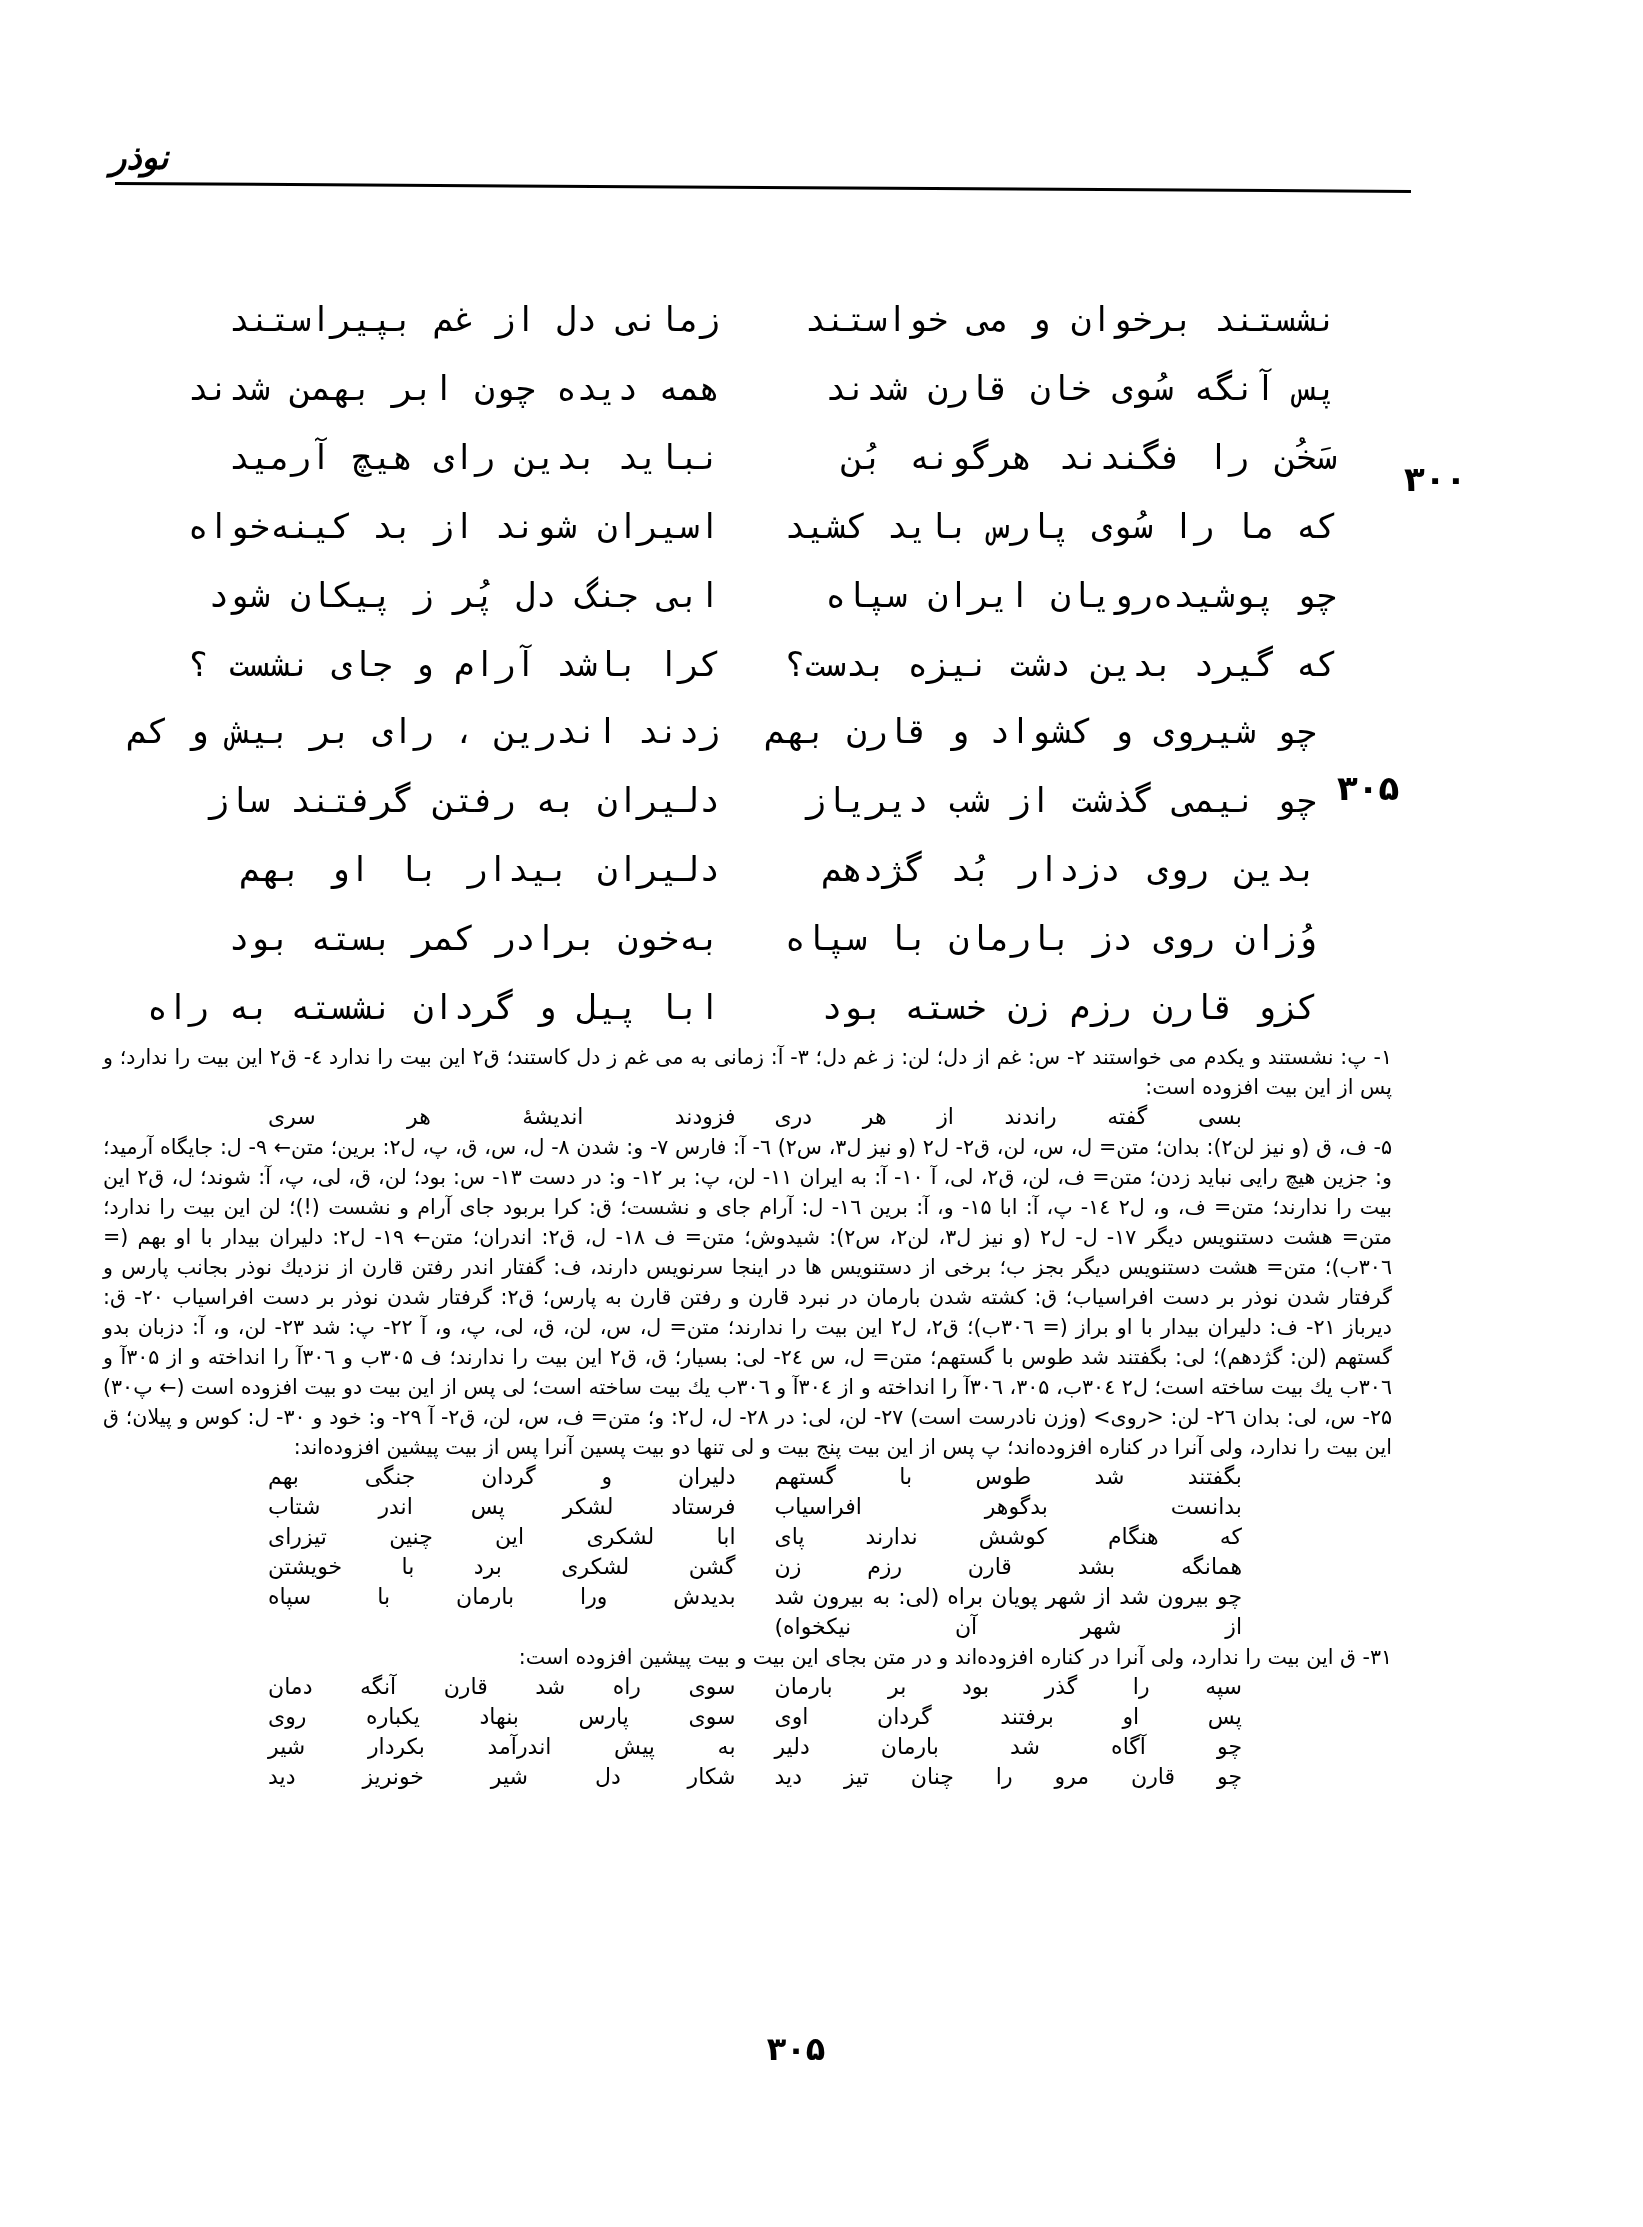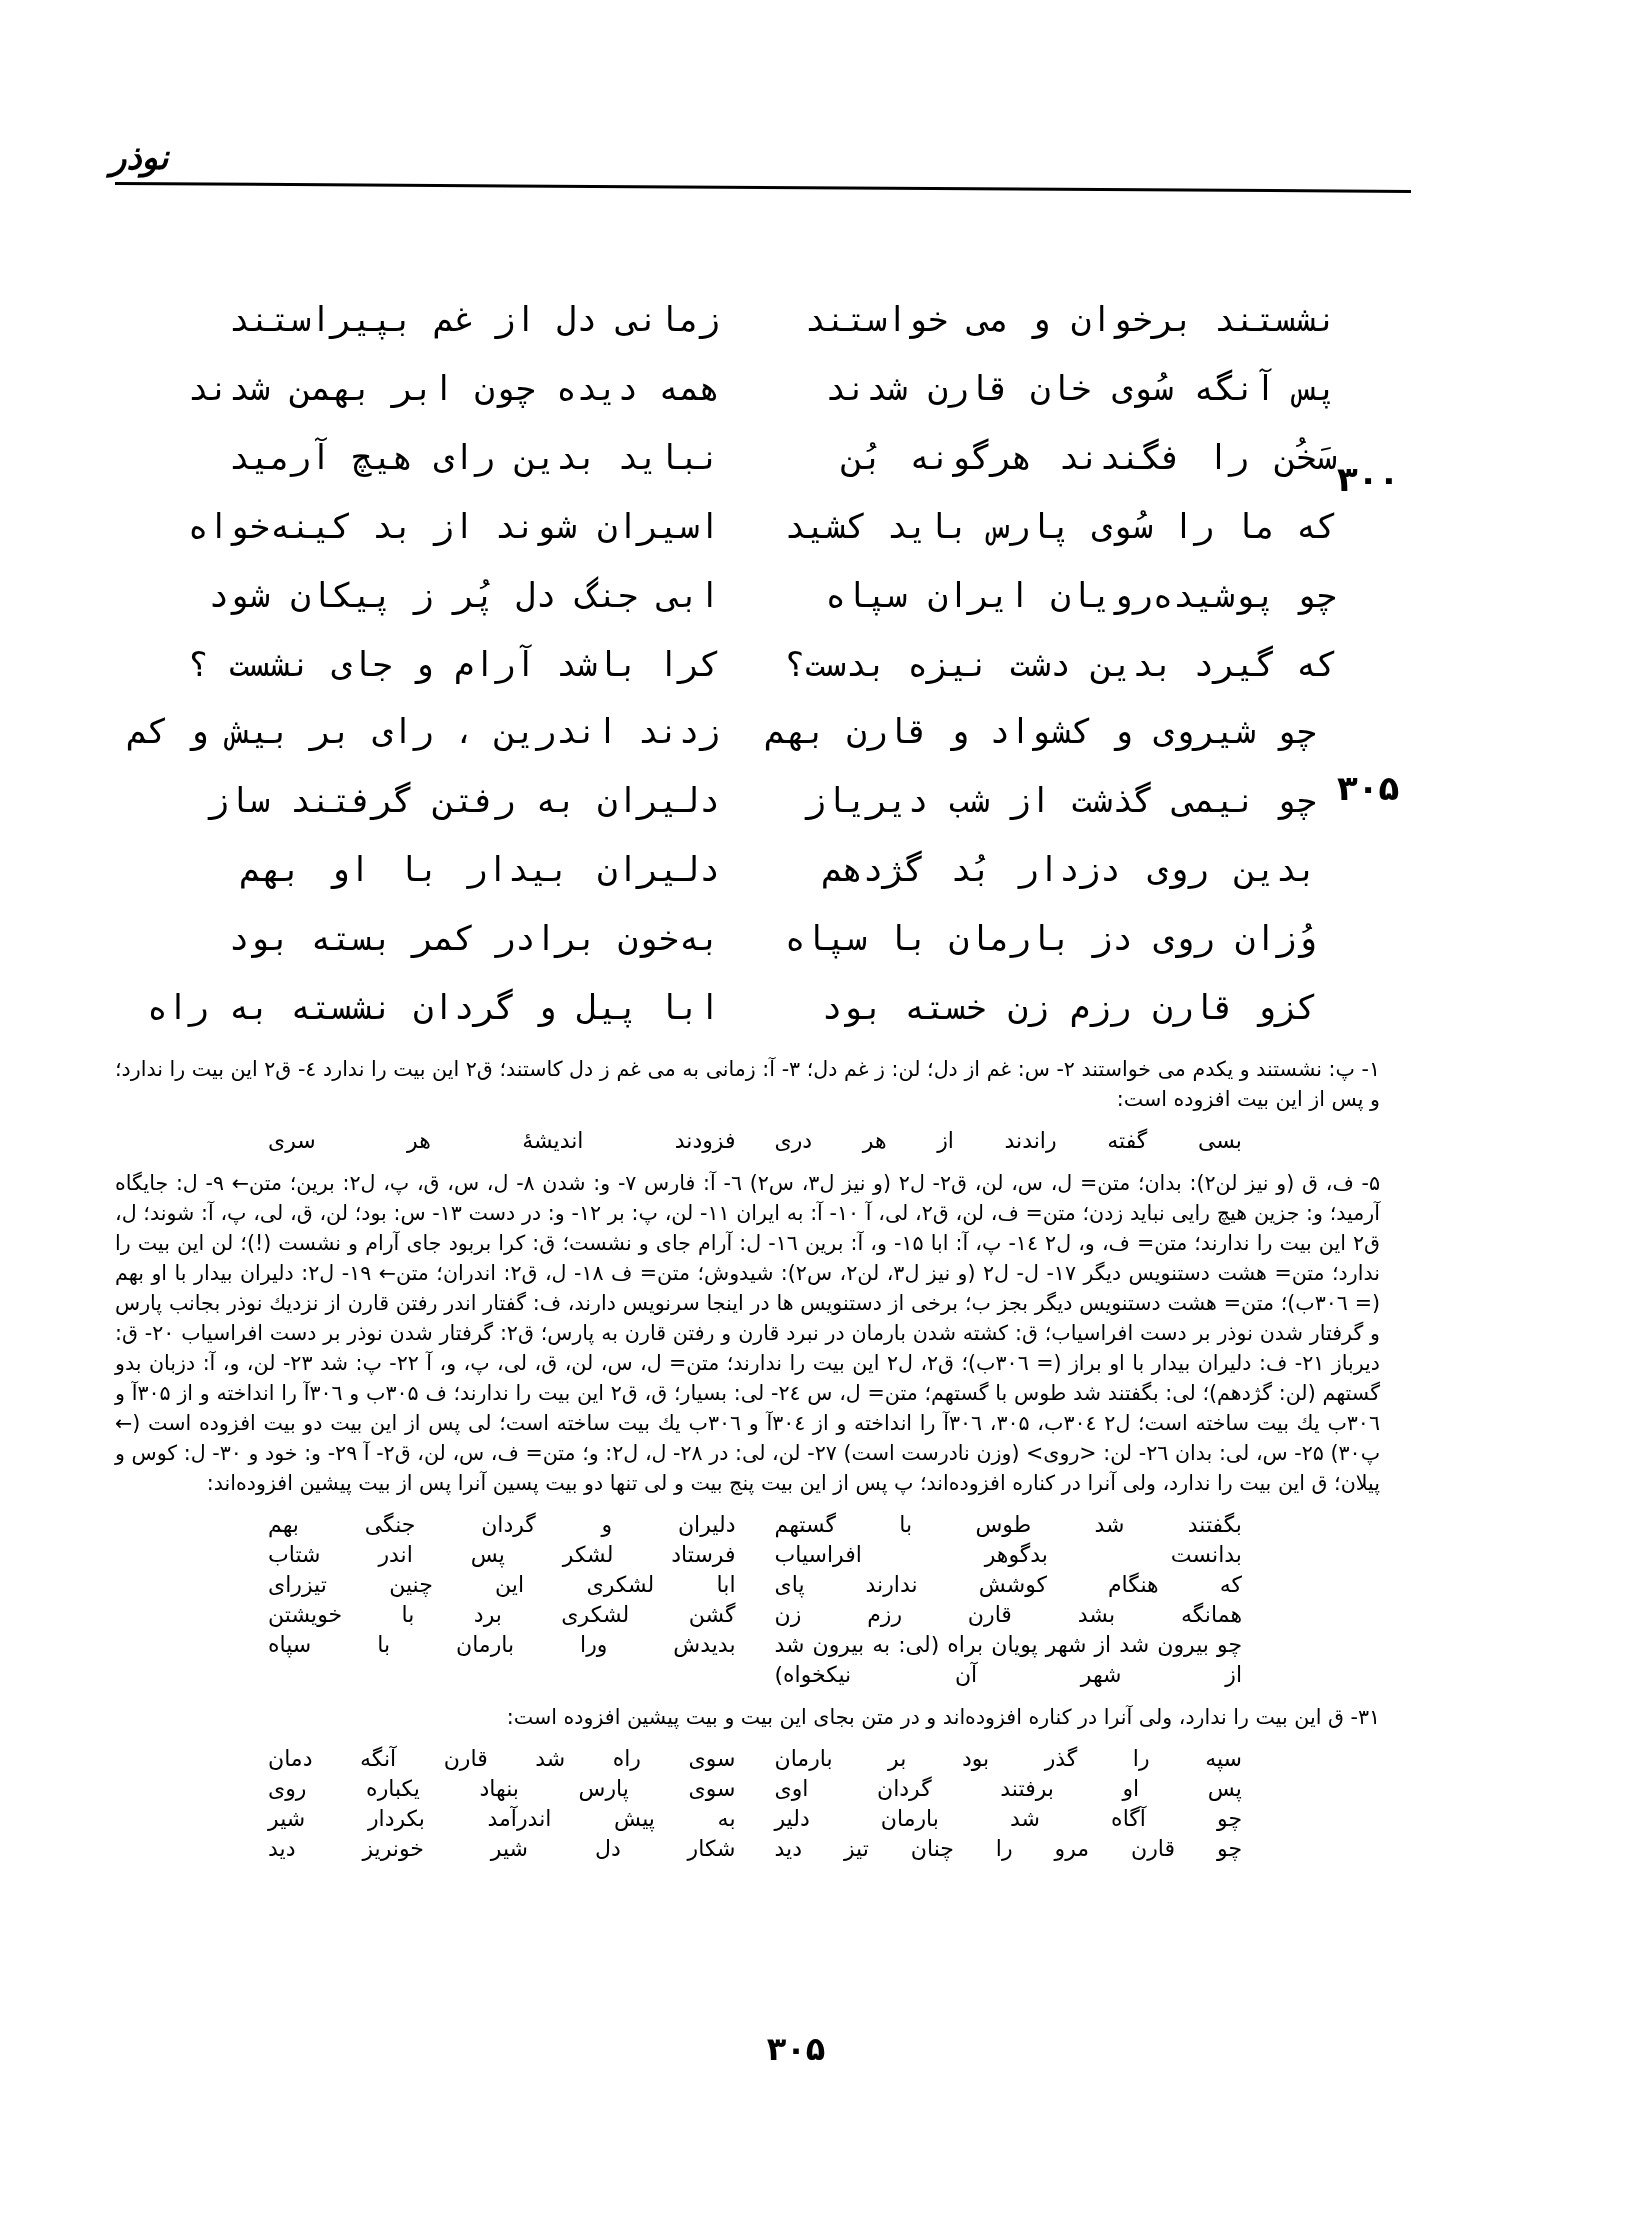--- a/index.html
+++ b/index.html
@@ -7,21 +7,21 @@
          font-family:"DejaVu Sans", sans-serif; }
   .rtl { direction:rtl; unicode-bidi:embed; }
   .header-title { position:absolute; top:137px; left:110px; font-size:34px; font-weight:bold;font-style:italic; }
   .header-rule { position:absolute; top:182px; left:115px; width:1296px; height:2.7px; background:#000; transform:rotate(0.35deg); transform-origin:left; }
   .verse-block { position:absolute;font-family:Liberation Mono, monospace; }
   .verse-line { height:69px; line-height:69px; font-size:34px; white-space:nowrap; text-align:justify; text-align-last:justify; }
   .col-right { left:822px; width:495px; }
   .col-left { left:240px; width:480px; }
   .verse-num { position:absolute; font-size:34px; font-weight:bold; }
   .notes { position:absolute; left:103px; width:1289px; top:1042px; font-size:20.6px; line-height:30px; }
-  .note-para { margin:12px; text-align:justify; }
+  .note-para { margin:0; text-align:justify; }
   .note-verse { display:flex; justify-content:space-between; direction:rtl; width:974px; margin:0 auto 0 165px; font-size:22px; line-height:30px; }
   .note-verse span { width:48%; text-align:justify; text-align-last:justify; }
   .page-num { position:absolute; top:2030px; left:748px; width:96px; text-align:center; font-size:32px; font-weight:bold; }
 </style>
 </head>
 <body>
 
 <div class="header-title rtl">نوذر</div>
 <div class="header-rule"></div>
 
@@ -34,21 +34,21 @@
   <div class="verse-line">که گیرد بدین دشت نیزه بدست؟</div>
 </div>
 <div class="verse-block col-left rtl" style="top:288px;">
   <div class="verse-line">زمانی دل از غم بپیراستند</div>
   <div class="verse-line">همه دیده چون ابر بهمن شدند</div>
   <div class="verse-line">نباید بدین رای هیچ آرمید</div>
   <div class="verse-line">اسیران شوند از بد کینه‌خواه</div>
   <div class="verse-line">ابی جنگ دل پُر ز پیکان شود</div>
   <div class="verse-line">کرا باشد آرام و جای نشست ؟</div>
 </div>
-<div class="verse-num" style="top:459px; left:1337px;text-align:right;">۳۰۰</div>
+<div class="verse-num" style="top:459px; left:1404px;text-align:right;">۳۰۰</div>
 
 <div class="verse-block col-right rtl" style="top:700px;">
   <div class="verse-line">چو شیروی و کشواد و قارن بهم</div>
   <div class="verse-line">چو نیمی گذشت از شب دیریاز</div>
   <div class="verse-line">بدین روی دزدار بُد گژدهم</div>
   <div class="verse-line">وُزان روی دز بارمان با سپاه</div>
   <div class="verse-line">کزو قارن رزم زن خسته بود</div>
 </div>
 <div class="verse-block col-left rtl" style="top:700px;">
   <div class="verse-line">زدند اندرین ، رای بر بیش و کم</div>

